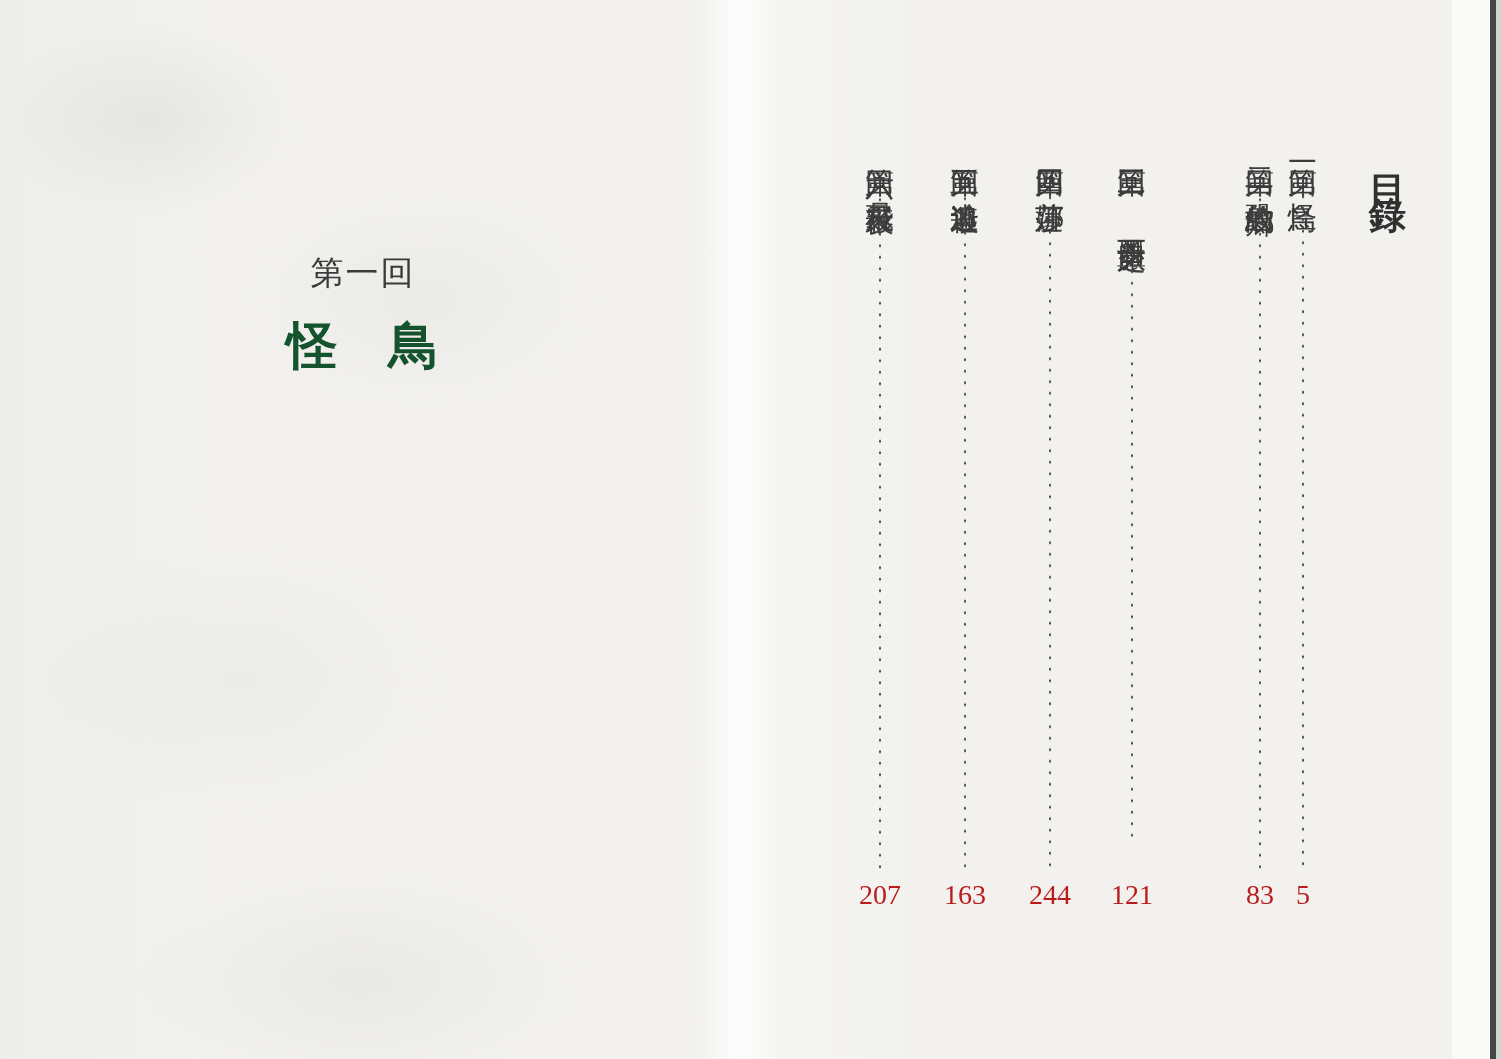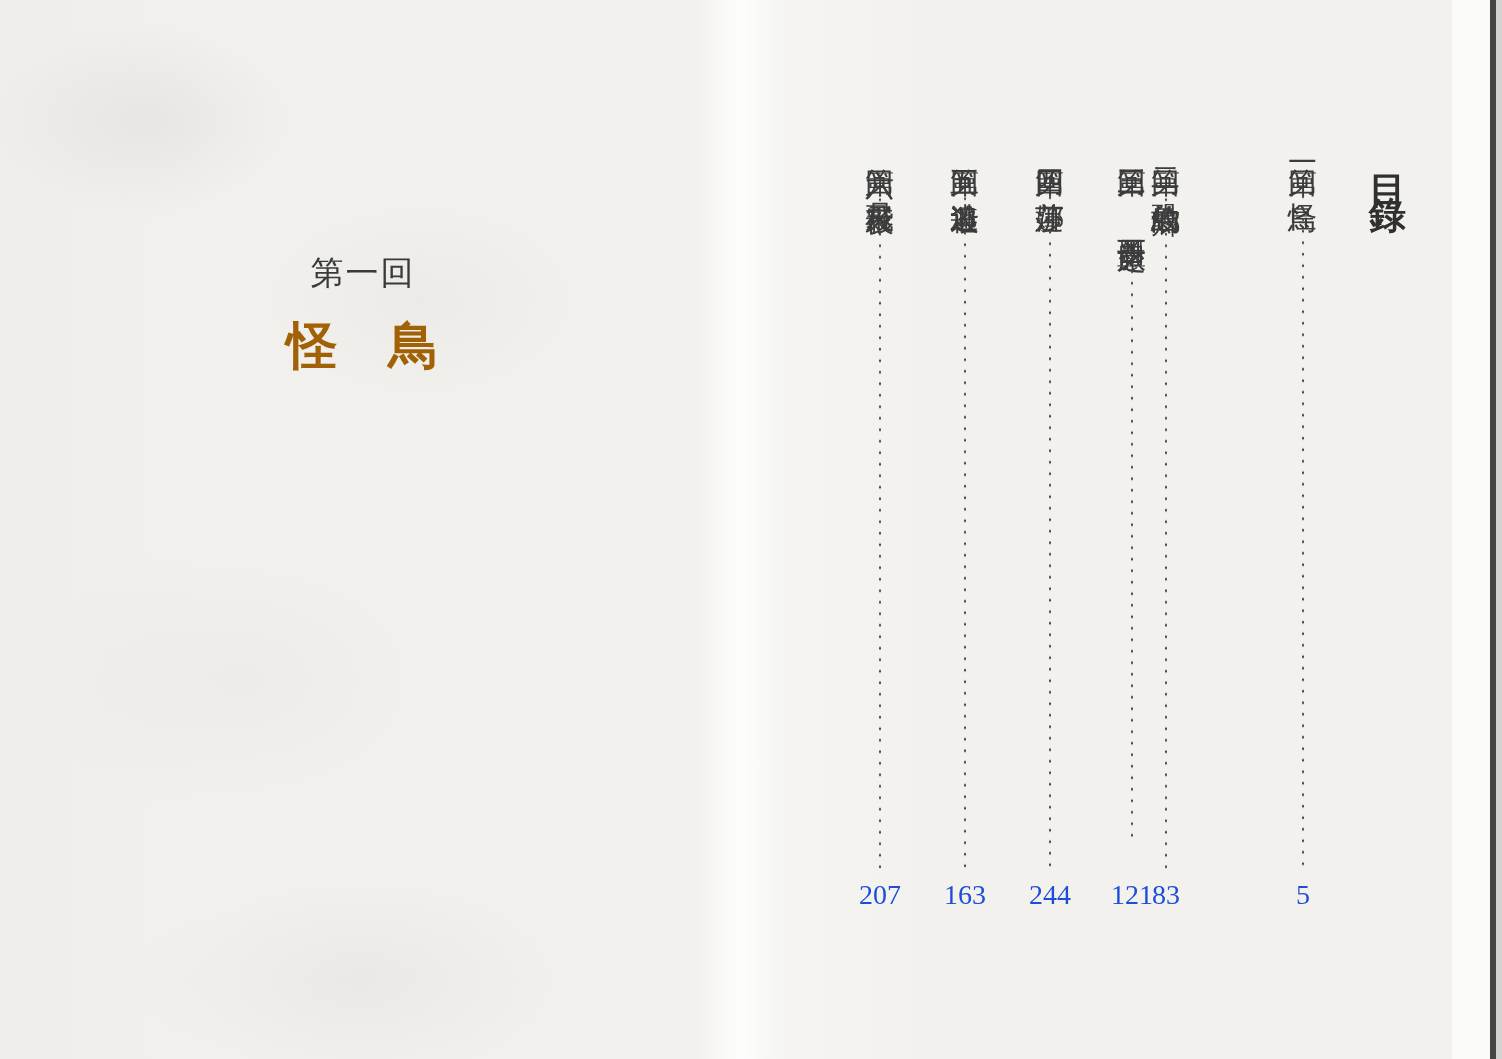--- a/index.html
+++ b/index.html
@@ -53,21 +53,21 @@
   }
   .chapter-label {
     font-size: 33px;
     letter-spacing: 2px;
     color: #3a3a3a;
   }
   .chapter-title {
     margin-top: 16px;
     font-size: 51px;
     font-weight: bold;
-    color: #a16207;
+    color: #14532d;
     letter-spacing: 0;
   }
 
   
   .toc-title {
     position: absolute;
     left: 1387px; top: 146px;
     transform: translateX(-50%);
     writing-mode: vertical-rl;
     text-orientation: upright;
@@ -102,26 +102,26 @@
     margin-bottom: 7px;
     background-image: radial-gradient(circle, #4a4a4a 1.45px, rgba(0,0,0,0) 1.55px);
     background-size: 4px 11.5px;
     background-repeat: repeat-y;
     background-position: center top;
   }
   .toc-page-num {
     flex: 0 0 auto;
     font-size: 28px;
     line-height: 30px;
-    color: #1d4ed8;
+    color: #b91c1c;
     font-family: "Liberation Serif", "DejaVu Serif", serif;
   }
 
   .c1 { left: 1303px; }
-  .c2 { left: 1166px; }
+  .c2 { left: 1260px; }
   .c3 { left: 1132px; gap: 36px; }
   .c4 { left: 1050px; }
   .c5 { left: 965px;  }
   .c6 { left: 880px;  }
 </style>
 </head>
 <body>
 
 <div class="scan">
 

